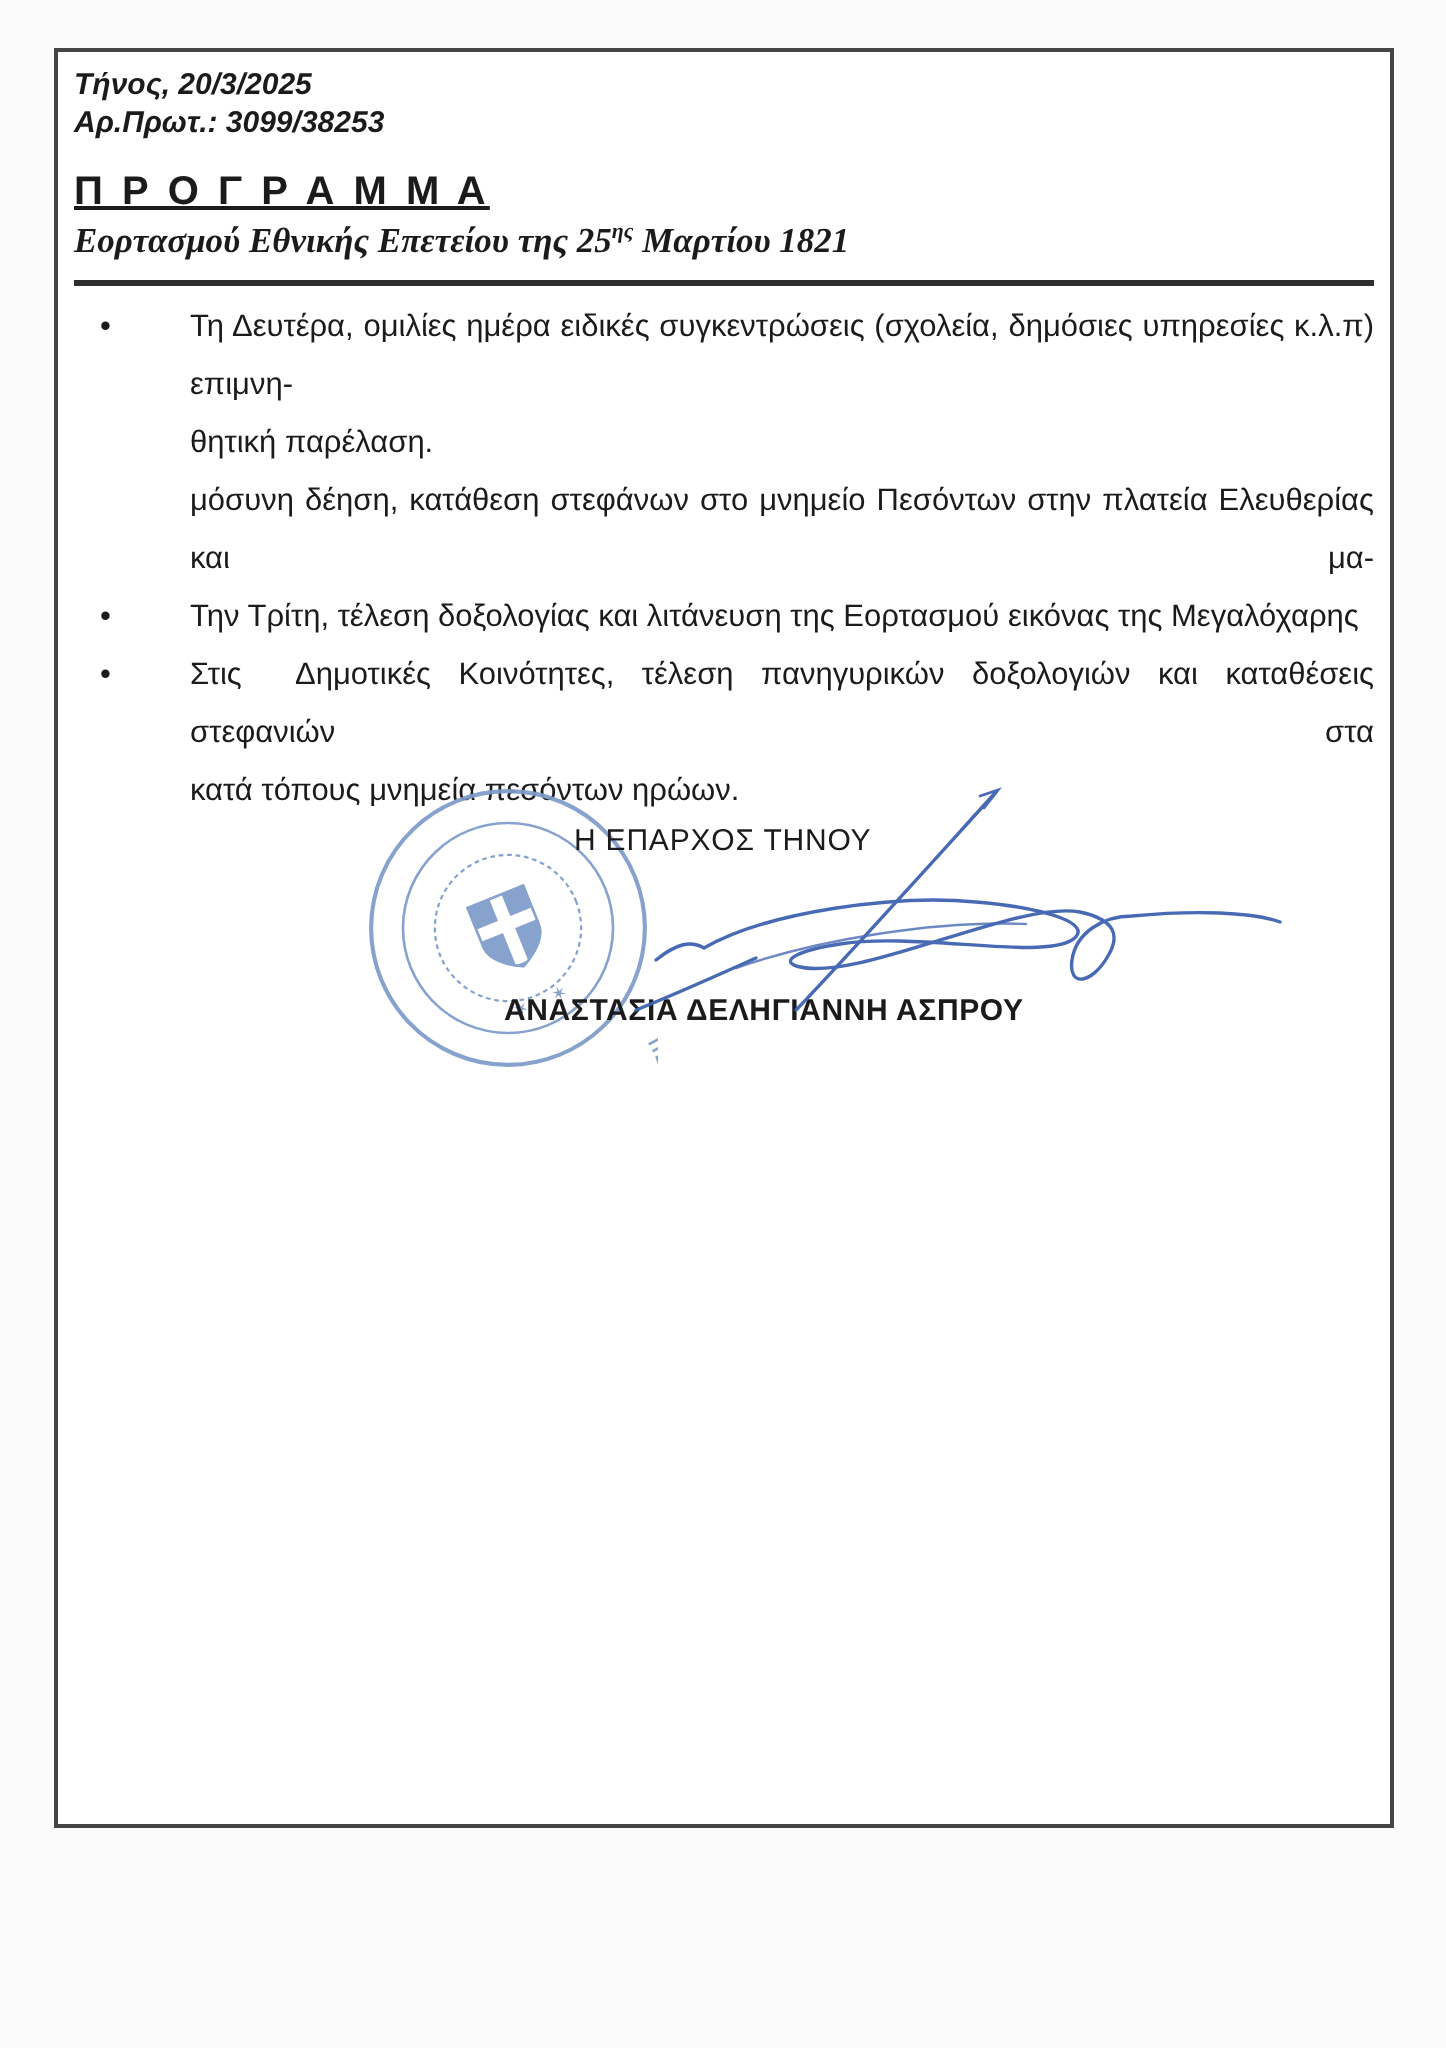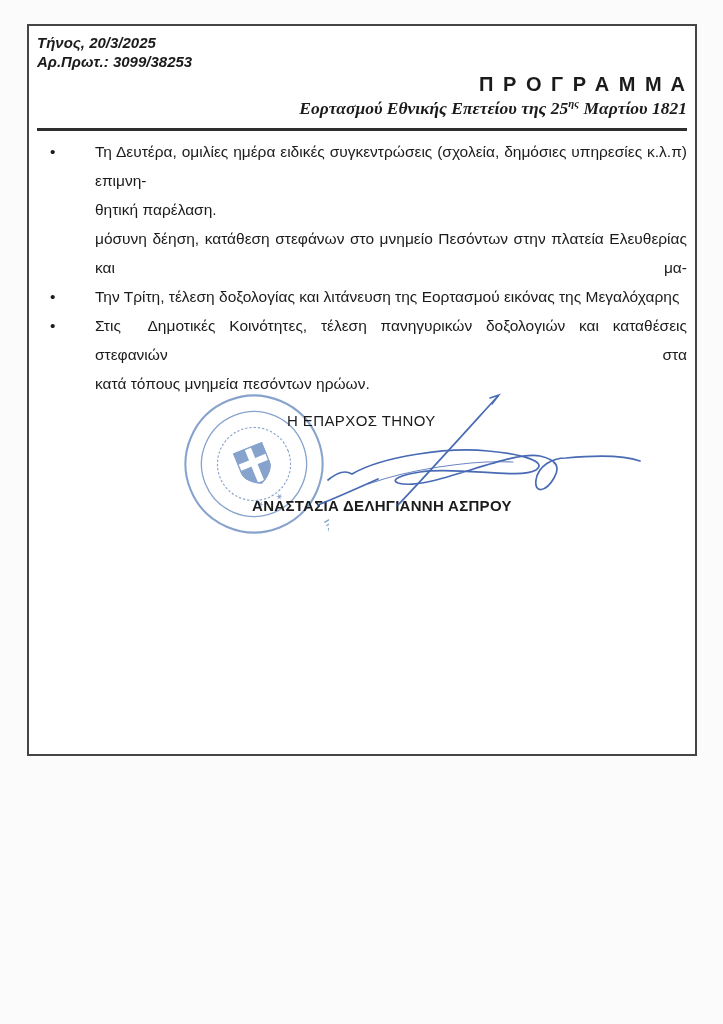--- a/index.html
+++ b/index.html
@@ -3,31 +3,31 @@
 <meta charset="utf-8">
 <style>
   html,body{margin:0;padding:0;}
   body{
     width:723px;height:1024px;position:relative;
     background:#fbfbfb;
     font-family:"Liberation Sans","DejaVu Sans",sans-serif;
     color:#1b1b1b;
   }
   .doc{
-    position:absolute;left:27px;top:24px;width:670px;height:732px;
+    position:absolute;left:27px;top:24px;width:670px;height:890px;
     box-sizing:border-box;border:2px solid #454545;background:#ffffff;
     padding:7px 8px 0 8px;overflow:hidden;
   }
   .hdr{font-size:15px;font-weight:bold;font-style:italic;line-height:19px;white-space:pre-wrap;}
   .title{
-    text-align:right;font-size:20px;font-weight:bold;letter-spacing:2px;
-    margin-top:1px;line-height:24px;
+    text-align:left;font-size:20px;font-weight:bold;letter-spacing:2px;
+    margin-top:13px;line-height:24px;text-decoration:underline;
   }
   .subtitle{
-    text-align:right;font-family:"Liberation Serif","DejaVu Serif",serif;
+    text-align:left;font-family:"Liberation Serif","DejaVu Serif",serif;
     font-size:17.5px;font-weight:bold;font-style:italic;line-height:21px;margin-top:2px;
   }
   .rule{height:0;border-top:3px solid #2e2e2e;margin:9px 0 0 0;}
   .bodytext{margin-top:6px;font-size:15.5px;line-height:29px;}
   .line{white-space:pre-wrap;}
   .line.j{text-align:justify;text-align-last:justify;}
   sup{font-size:62%;vertical-align:super;line-height:0;}
   .bullet{position:relative;padding-left:58px;}
   .bullet .dot{position:absolute;left:13px;top:0;}
   

